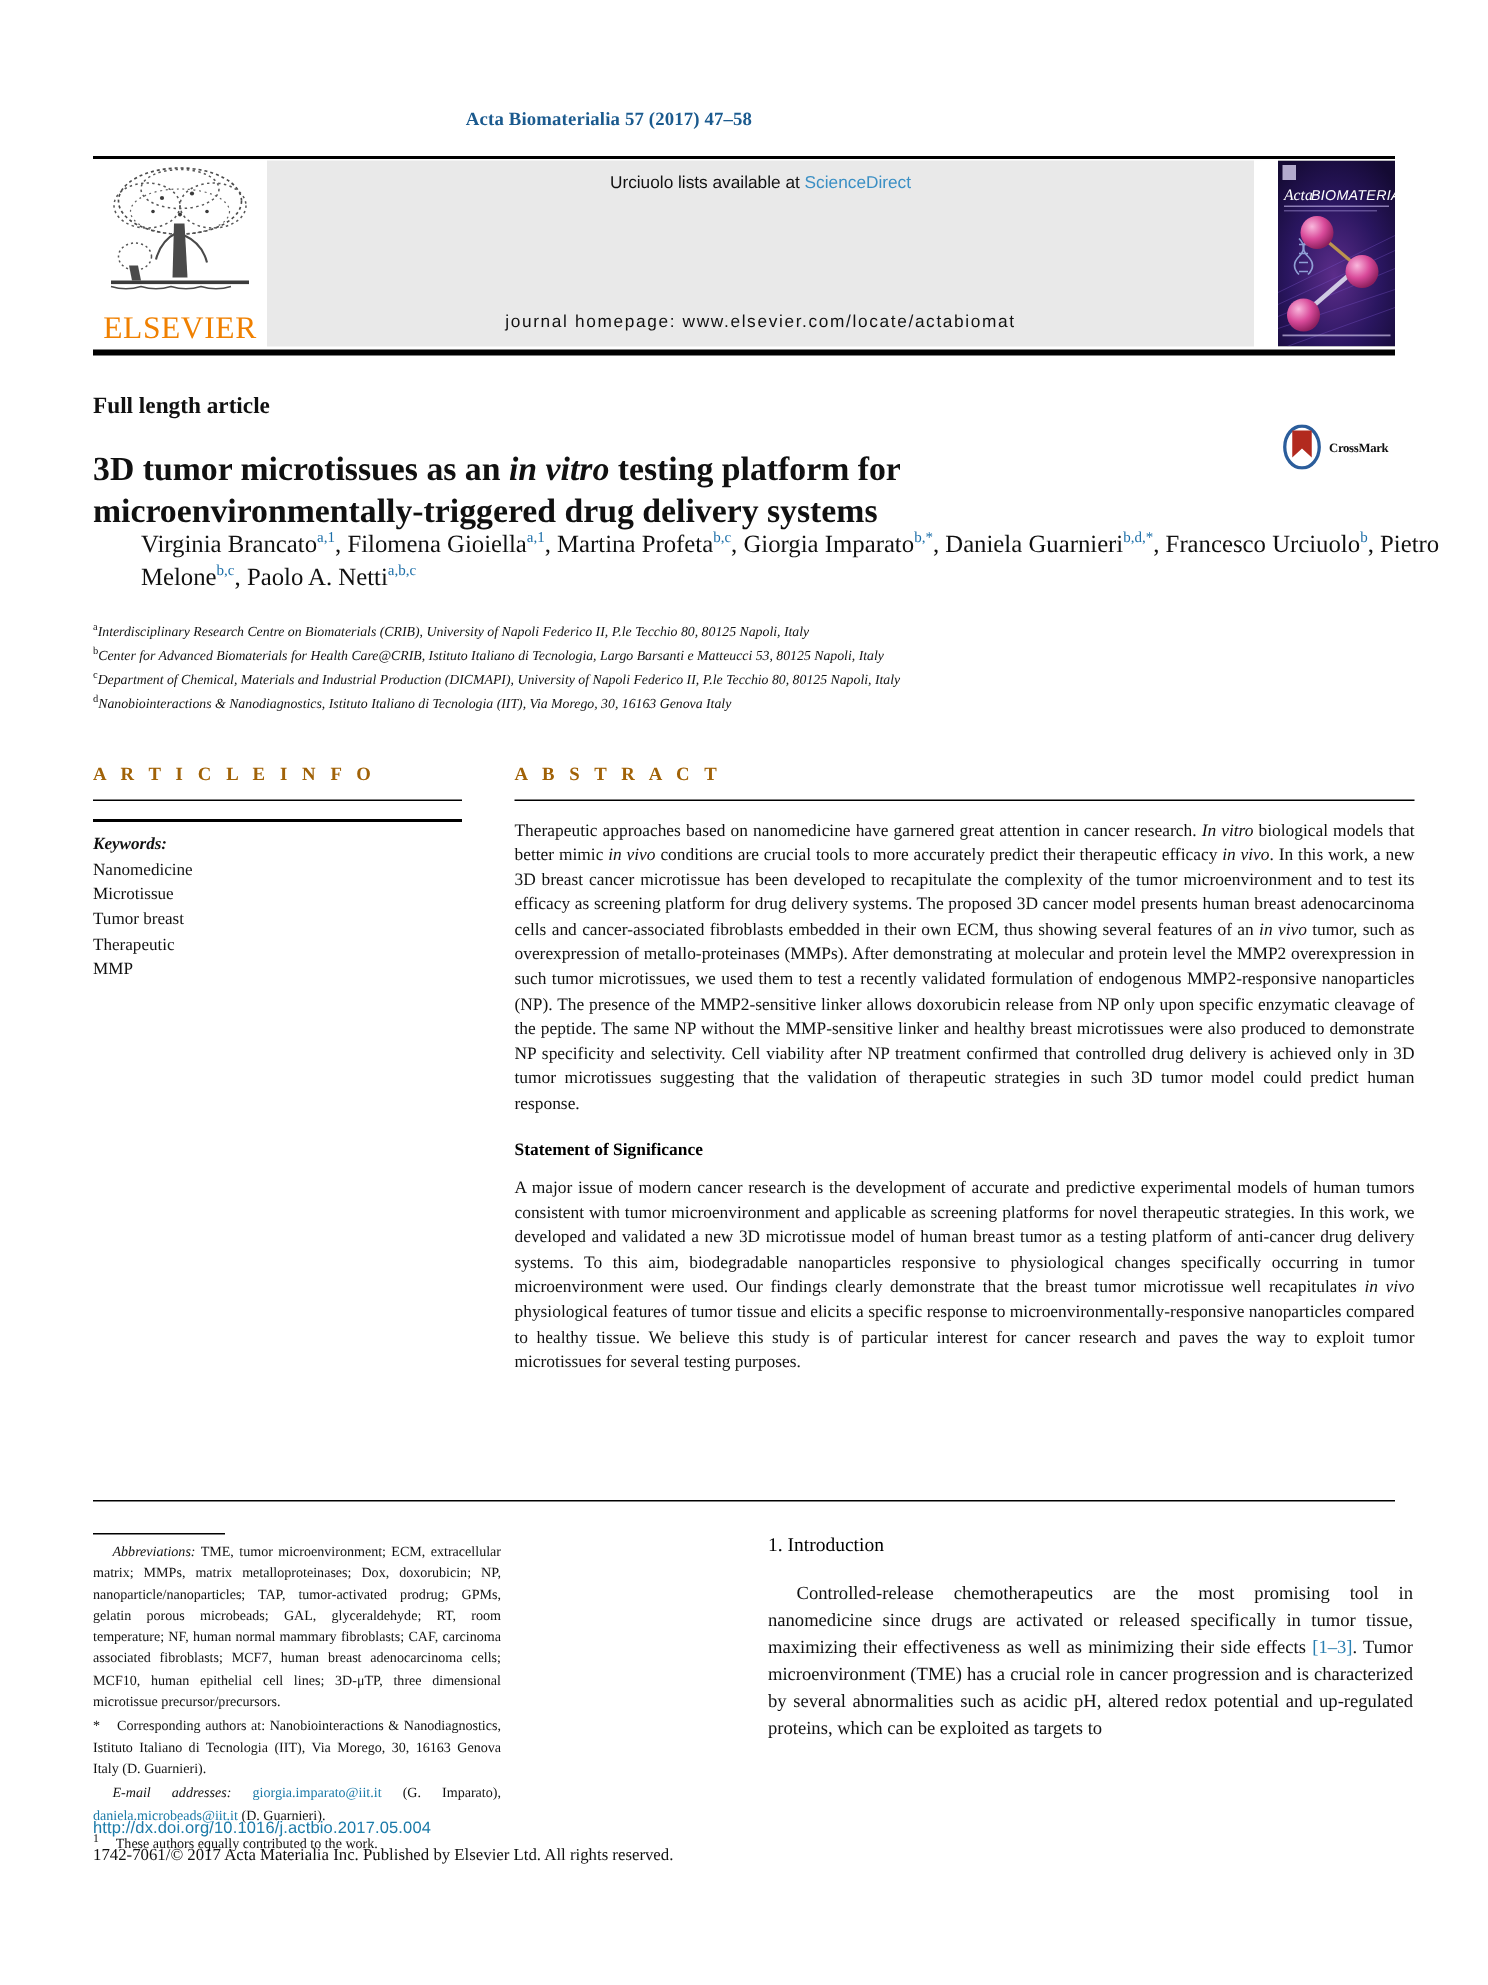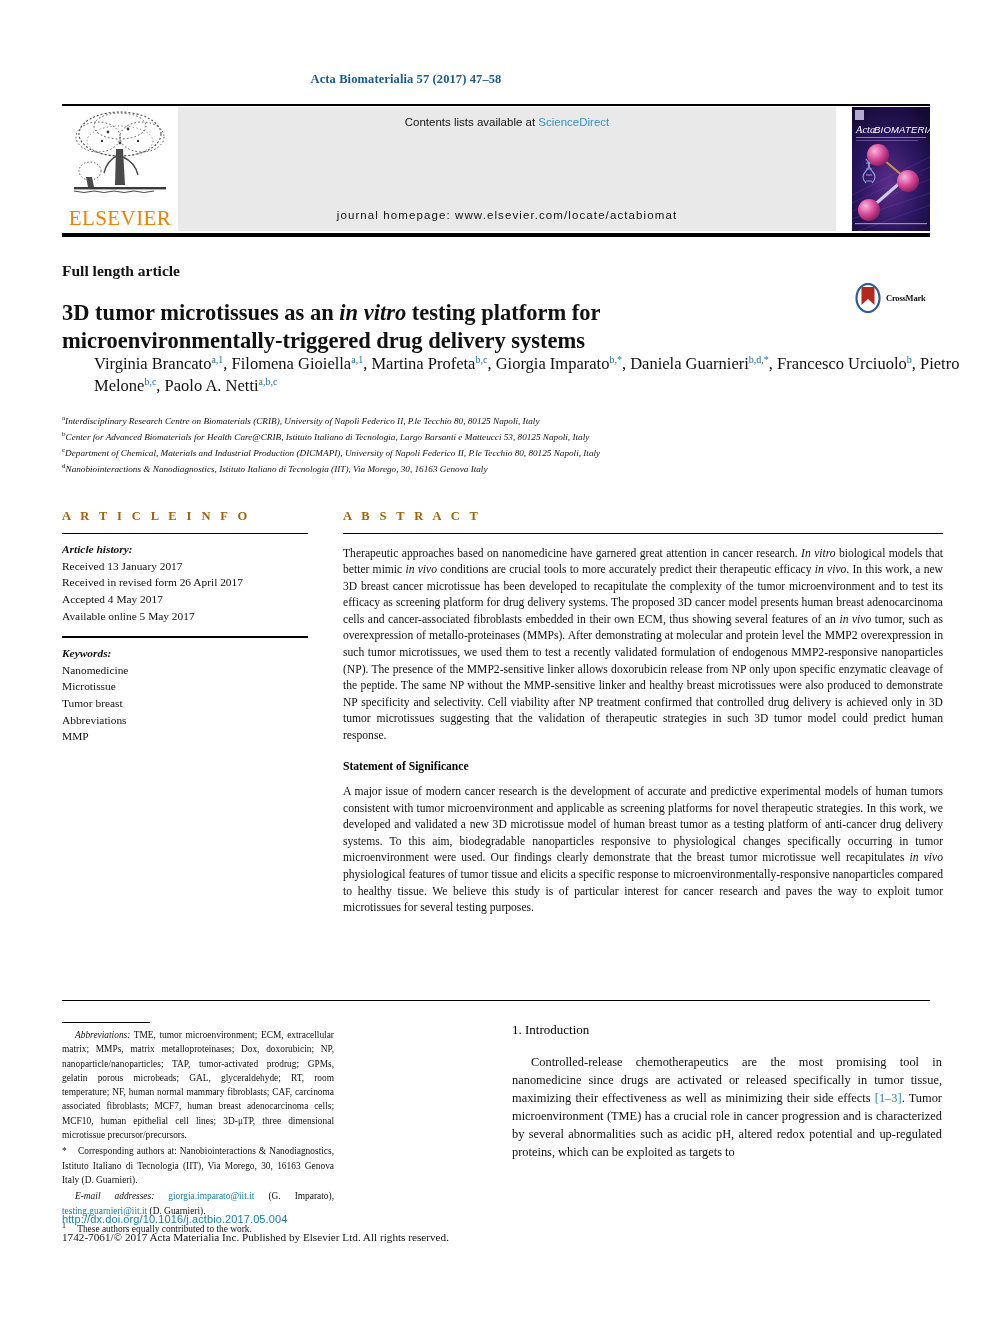--- a/index.html
+++ b/index.html
@@ -325,21 +325,21 @@
             <circle cx="52" cy="36" r="1.3"></circle>
               <circle cx="34" cy="34" r="1.2"></circle>
             <circle cx="70" cy="34" r="1.2"></circle>
           </g>
         </svg>
         <div class="elsevier-word">ELSEVIER</div>
       </div>
 
       <div class="journal-band">
         <div class="contents-line">
-          <span>Contents lists available at </span><span class="sd">ScienceDirect</span>
+          <span>Urciuolo lists available at </span><span class="sd">ScienceDirect</span>
         </div>
         <div class="homepage-line">journal homepage: www.elsevier.com/locate/actabiomat</div>
       </div>
 
       <div class="cover-thumb">
         <svg width="78" height="124" viewBox="0 0 78 124">
           <defs>
             <radialGradient id="bg" cx="48%" cy="62%" r="72%">
               <stop offset="0%" stop-color="#5c2d8a"></stop>
               <stop offset="55%" stop-color="#2a1660"></stop>
@@ -404,34 +404,27 @@
   <div class="affils">
     <div><sup>a</sup><span>Interdisciplinary Research Centre on Biomaterials (CRIB), University of Napoli Federico II, P.le Tecchio 80, 80125 Napoli, Italy</span></div>
     <div><sup>b</sup><span>Center for Advanced Biomaterials for Health Care@CRIB, Istituto Italiano di Tecnologia, Largo Barsanti e Matteucci 53, 80125 Napoli, Italy</span></div>
     <div><sup>c</sup><span>Department of Chemical, Materials and Industrial Production (DICMAPI), University of Napoli Federico II, P.le Tecchio 80, 80125 Napoli, Italy</span></div>
     <div><sup>d</sup><span>Nanobiointeractions &amp; Nanodiagnostics, Istituto Italiano di Tecnologia (IIT), Via Morego, 30, 16163 Genova Italy</span></div>
   </div>
 
   <div class="info-col">
     <div class="sec-head">A R T I C L E   I N F O</div>
     <div class="info-rule"></div>
-    <div class="info-block">
-      <div class="lbl">Article history:</div>
-      <div>Received 13 January 2017</div>
-      <div>Received in revised form 26 April 2017</div>
-      <div>Accepted 4 May 2017</div>
-      <div>Available online 5 May 2017</div>
-    </div>
     <div class="info-rule thick"></div>
     <div class="info-block">
       <div class="lbl">Keywords:</div>
       <div>Nanomedicine</div>
       <div>Microtissue</div>
       <div>Tumor breast</div>
-      <div>Abbreviations</div>
+      <div>Therapeutic</div>
       <div>MMP</div>
     </div>
   </div>
 
   <div class="abs-col">
     <div class="sec-head">A B S T R A C T</div>
     <div class="abs-rule"></div>
     <p class="abs-text"><span>Therapeutic approaches based on nanomedicine have garnered great attention in cancer research. </span><i>In vitro</i><span> biological models that better mimic </span><i>in vivo</i><span> conditions are crucial tools to more accurately predict their therapeutic efficacy </span><i>in vivo</i><span>. In this work, a new 3D breast cancer microtissue has been developed to recapitulate the complexity of the tumor microenvironment and to test its efficacy as screening platform for drug delivery systems. The proposed 3D cancer model presents human breast adenocarcinoma cells and cancer-associated fibroblasts embedded in their own ECM, thus showing several features of an </span><i>in vivo</i><span> tumor, such as overexpression of metallo-proteinases (MMPs). After demonstrating at molecular and protein level the MMP2 overexpression in such tumor microtissues, we used them to test a recently validated formulation of endogenous MMP2-responsive nanoparticles (NP). The presence of the MMP2-sensitive linker allows doxorubicin release from NP only upon specific enzymatic cleavage of the peptide. The same NP without the MMP-sensitive linker and healthy breast microtissues were also produced to demonstrate NP specificity and selectivity. Cell viability after NP treatment confirmed that controlled drug delivery is achieved only in 3D tumor microtissues suggesting that the validation of therapeutic strategies in such 3D tumor model could predict human response.</span></p>
     <div class="sos-head">Statement of Significance</div>
     <p class="abs-text"><span>A major issue of modern cancer research is the development of accurate and predictive experimental models of human tumors consistent with tumor microenvironment and applicable as screening platforms for novel therapeutic strategies. In this work, we developed and validated a new 3D microtissue model of human breast tumor as a testing platform of anti-cancer drug delivery systems. To this aim, biodegradable nanoparticles responsive to physiological changes specifically occurring in tumor microenvironment were used. Our findings clearly demonstrate that the breast tumor microtissue well recapitulates </span><i>in vivo</i><span> physiological features of tumor tissue and elicits a specific response to microenvironmentally-responsive nanoparticles compared to healthy tissue. We believe this study is of particular interest for cancer research and paves the way to exploit tumor microtissues for several testing purposes.</span></p>
@@ -441,21 +434,21 @@
 
   <div class="fn-col">
     <div class="fn-rule"></div>
     <div class="fn-text fn-para">
       <span class="lead"></span><i>Abbreviations:</i><span> TME, tumor microenvironment; ECM, extracellular matrix; MMPs, matrix metalloproteinases; Dox, doxorubicin; NP, nanoparticle/nanoparticles; TAP, tumor-activated prodrug; GPMs, gelatin porous microbeads; GAL, glyceraldehyde; RT, room temperature; NF, human normal mammary fibroblasts; CAF, carcinoma associated fibroblasts; MCF7, human breast adenocarcinoma cells; MCF10, human epithelial cell lines; 3D-μTP, three dimensional microtissue precursor/precursors.</span>
     </div>
     <div class="fn-text fn-para">
       <span class="lead">*</span><span> Corresponding authors at: Nanobiointeractions &amp; Nanodiagnostics, Istituto Italiano di Tecnologia (IIT), Via Morego, 30, 16163 Genova Italy (D. Guarnieri).</span>
     </div>
     <div class="fn-text fn-para">
-      <span class="lead"></span><i>E-mail addresses:</i> <span class="link">giorgia.imparato@iit.it</span><span> (G. Imparato), </span><span class="link">testing.guarnieri@iit.it</span><span> (D. Guarnieri).</span>
+      <span class="lead"></span><i>E-mail addresses:</i> <span class="link">giorgia.imparato@iit.it</span><span> (G. Imparato), </span><span class="link">daniela.microbeads@iit.it</span><span> (D. Guarnieri).</span>
     </div>
     <div class="fn-text fn-para">
       <span class="lead"><sup>1</sup></span><span> These authors equally contributed to the work.</span>
     </div>
   </div>
 
   <div class="intro-col">
     <div class="intro-head">1. Introduction</div>
     <p class="intro-text"><span>Controlled-release chemotherapeutics are the most promising tool in nanomedicine since drugs are activated or released specifically in tumor tissue, maximizing their effectiveness as well as minimizing their side effects </span><span class="ref">[1–3]</span><span>. Tumor microenvironment (TME) has a crucial role in cancer progression and is characterized by several abnormalities such as acidic pH, altered redox potential and up-regulated proteins, which can be exploited as targets to</span></p>
   </div>

